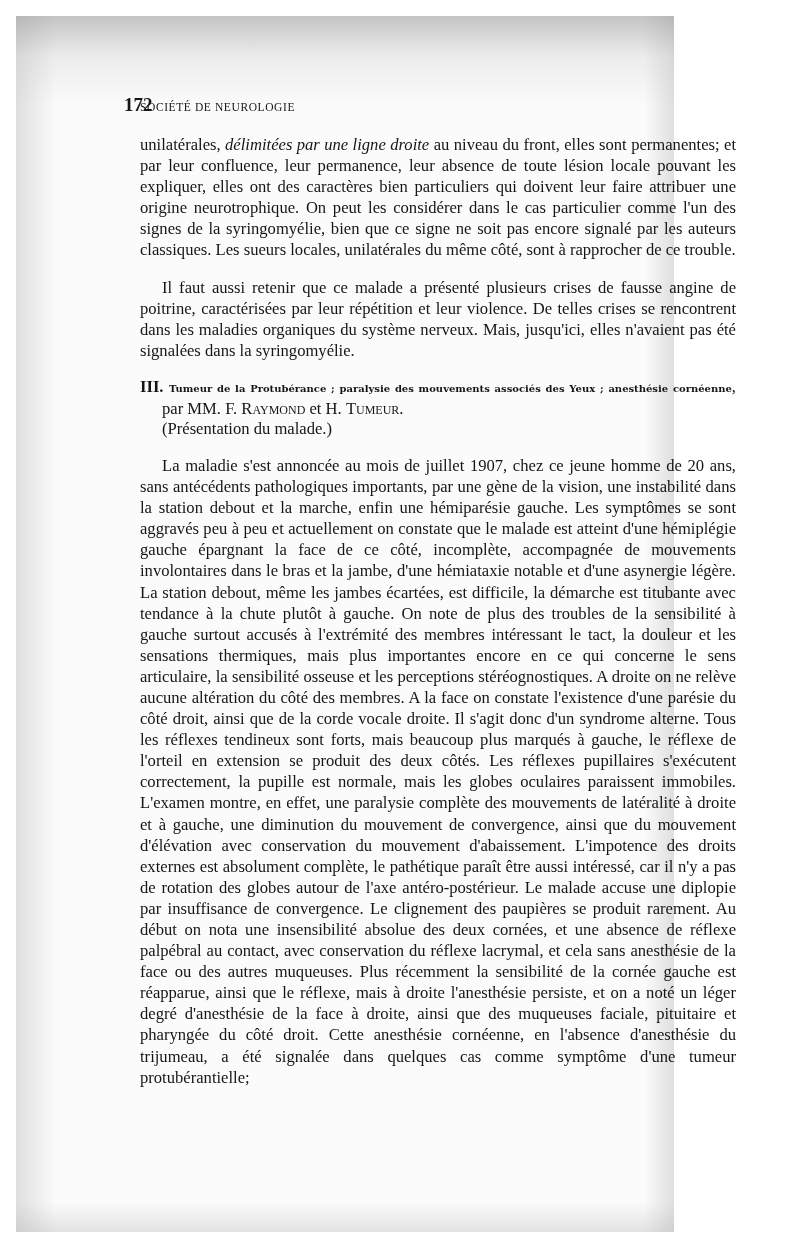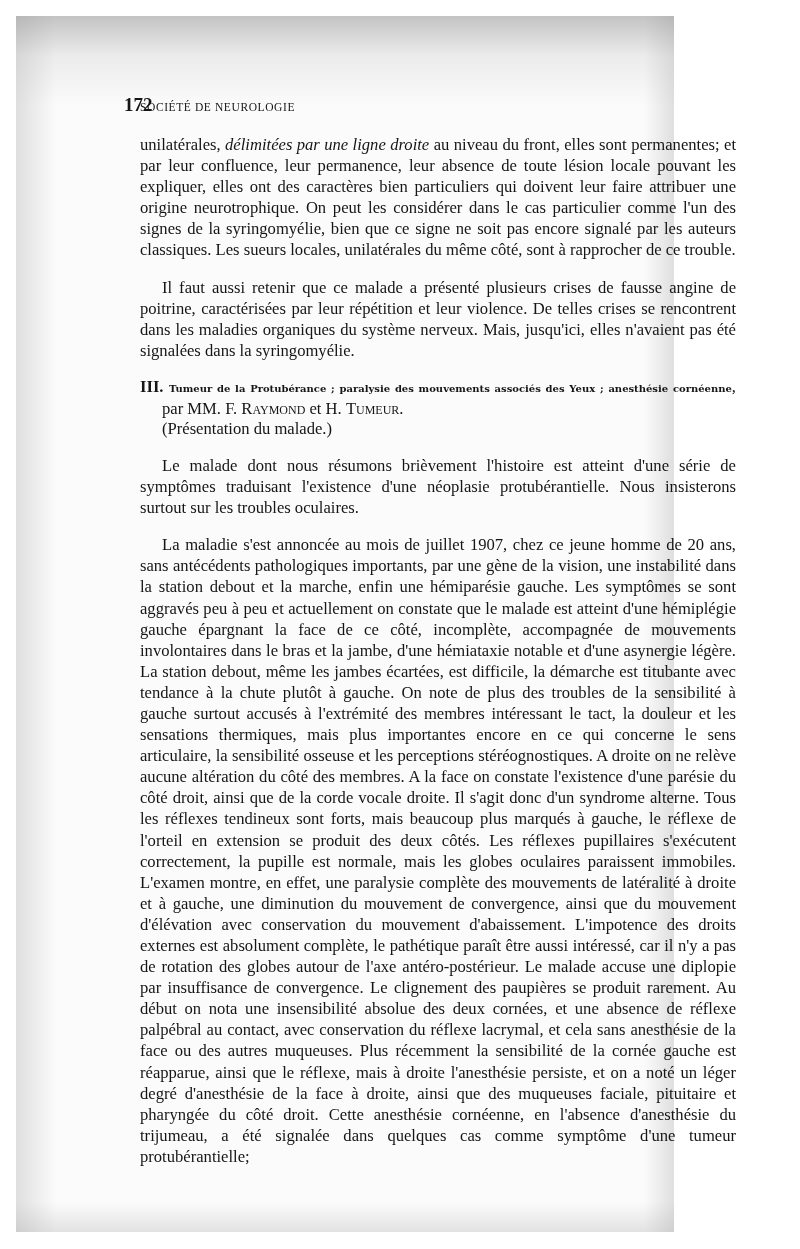--- a/index.html
+++ b/index.html
@@ -100,18 +100,17 @@
       <span class="page-number">172</span>
       <span class="header-title">SOCIÉTÉ DE NEUROLOGIE</span>
     </div>
 
     <p class="justify-all-last-none"><span>unilatérales, </span><em>délimitées par une ligne droite</em><span> au niveau du front, elles sont permanentes; et par leur confluence, leur permanence, leur absence de toute lésion locale pouvant les expliquer, elles ont des caractères bien particuliers qui doivent leur faire attribuer une origine neurotrophique. On peut les considérer dans le cas particulier comme l'un des signes de la syringomyélie, bien que ce signe ne soit pas encore signalé par les auteurs classiques. Les sueurs locales, unilatérales du même côté, sont à rapprocher de ce trouble.</span></p>
 
     <p class="indent">Il faut aussi retenir que ce malade a présenté plusieurs crises de fausse angine de poitrine, caractérisées par leur répétition et leur violence. De telles crises se rencontrent dans les maladies organiques du système nerveux. Mais, jusqu'ici, elles n'avaient pas été signalées dans la syringomyélie.</p>
 
     <p class="section-heading"><span class="num">III. </span><span class="bold-title">Tumeur de la Protubérance ; paralysie des mouvements associés des Yeux ; anesthésie cornéenne</span><span>, par MM. F. </span><span class="smallcaps">Raymond</span><span> et H. </span><span class="smallcaps">Tumeur</span><span>.</span><br><span>(Présentation du malade.)</span></p>
 
-    <p class="indent after-heading">Le malade dont nous résumons brièvement l'histoire est atteint d'une série de symptômes traduisant l'existence d'une néoplasie protubérantielle. Nous insisterons surtout sur les troubles oculaires.</p>
 
     <p class="indent">La maladie s'est annoncée au mois de juillet 1907, chez ce jeune homme de 20 ans, sans antécédents pathologiques importants, par une gène de la vision, une instabilité dans la station debout et la marche, enfin une hémiparésie gauche. Les symptômes se sont aggravés peu à peu et actuellement on constate que le malade est atteint d'une hémiplégie gauche épargnant la face de ce côté, incomplète, accompagnée de mouvements involontaires dans le bras et la jambe, d'une hémiataxie notable et d'une asynergie légère. La station debout, même les jambes écartées, est difficile, la démarche est titubante avec tendance à la chute plutôt à gauche. On note de plus des troubles de la sensibilité à gauche surtout accusés à l'extrémité des membres intéressant le tact, la douleur et les sensations thermiques, mais plus importantes encore en ce qui concerne le sens articulaire, la sensibilité osseuse et les perceptions stéréognostiques. A droite on ne relève aucune altération du côté des membres. A la face on constate l'existence d'une parésie du côté droit, ainsi que de la corde vocale droite. Il s'agit donc d'un syndrome alterne. Tous les réflexes tendineux sont forts, mais beaucoup plus marqués à gauche, le réflexe de l'orteil en extension se produit des deux côtés. Les réflexes pupillaires s'exécutent correctement, la pupille est normale, mais les globes oculaires paraissent immobiles. L'examen montre, en effet, une paralysie complète des mouvements de latéralité à droite et à gauche, une diminution du mouvement de convergence, ainsi que du mouvement d'élévation avec conservation du mouvement d'abaissement. L'impotence des droits externes est absolument complète, le pathétique paraît être aussi intéressé, car il n'y a pas de rotation des globes autour de l'axe antéro-postérieur. Le malade accuse une diplopie par insuffisance de convergence. Le clignement des paupières se produit rarement. Au début on nota une insensibilité absolue des deux cornées, et une absence de réflexe palpébral au contact, avec conservation du réflexe lacrymal, et cela sans anesthésie de la face ou des autres muqueuses. Plus récemment la sensibilité de la cornée gauche est réapparue, ainsi que le réflexe, mais à droite l'anesthésie persiste, et on a noté un léger degré d'anesthésie de la face à droite, ainsi que des muqueuses faciale, pituitaire et pharyngée du côté droit. Cette anesthésie cornéenne, en l'absence d'anesthésie du trijumeau, a été signalée dans quelques cas comme symptôme d'une tumeur protubérantielle;</p>
 
   </div>
 </div>
 
 </body></html>

